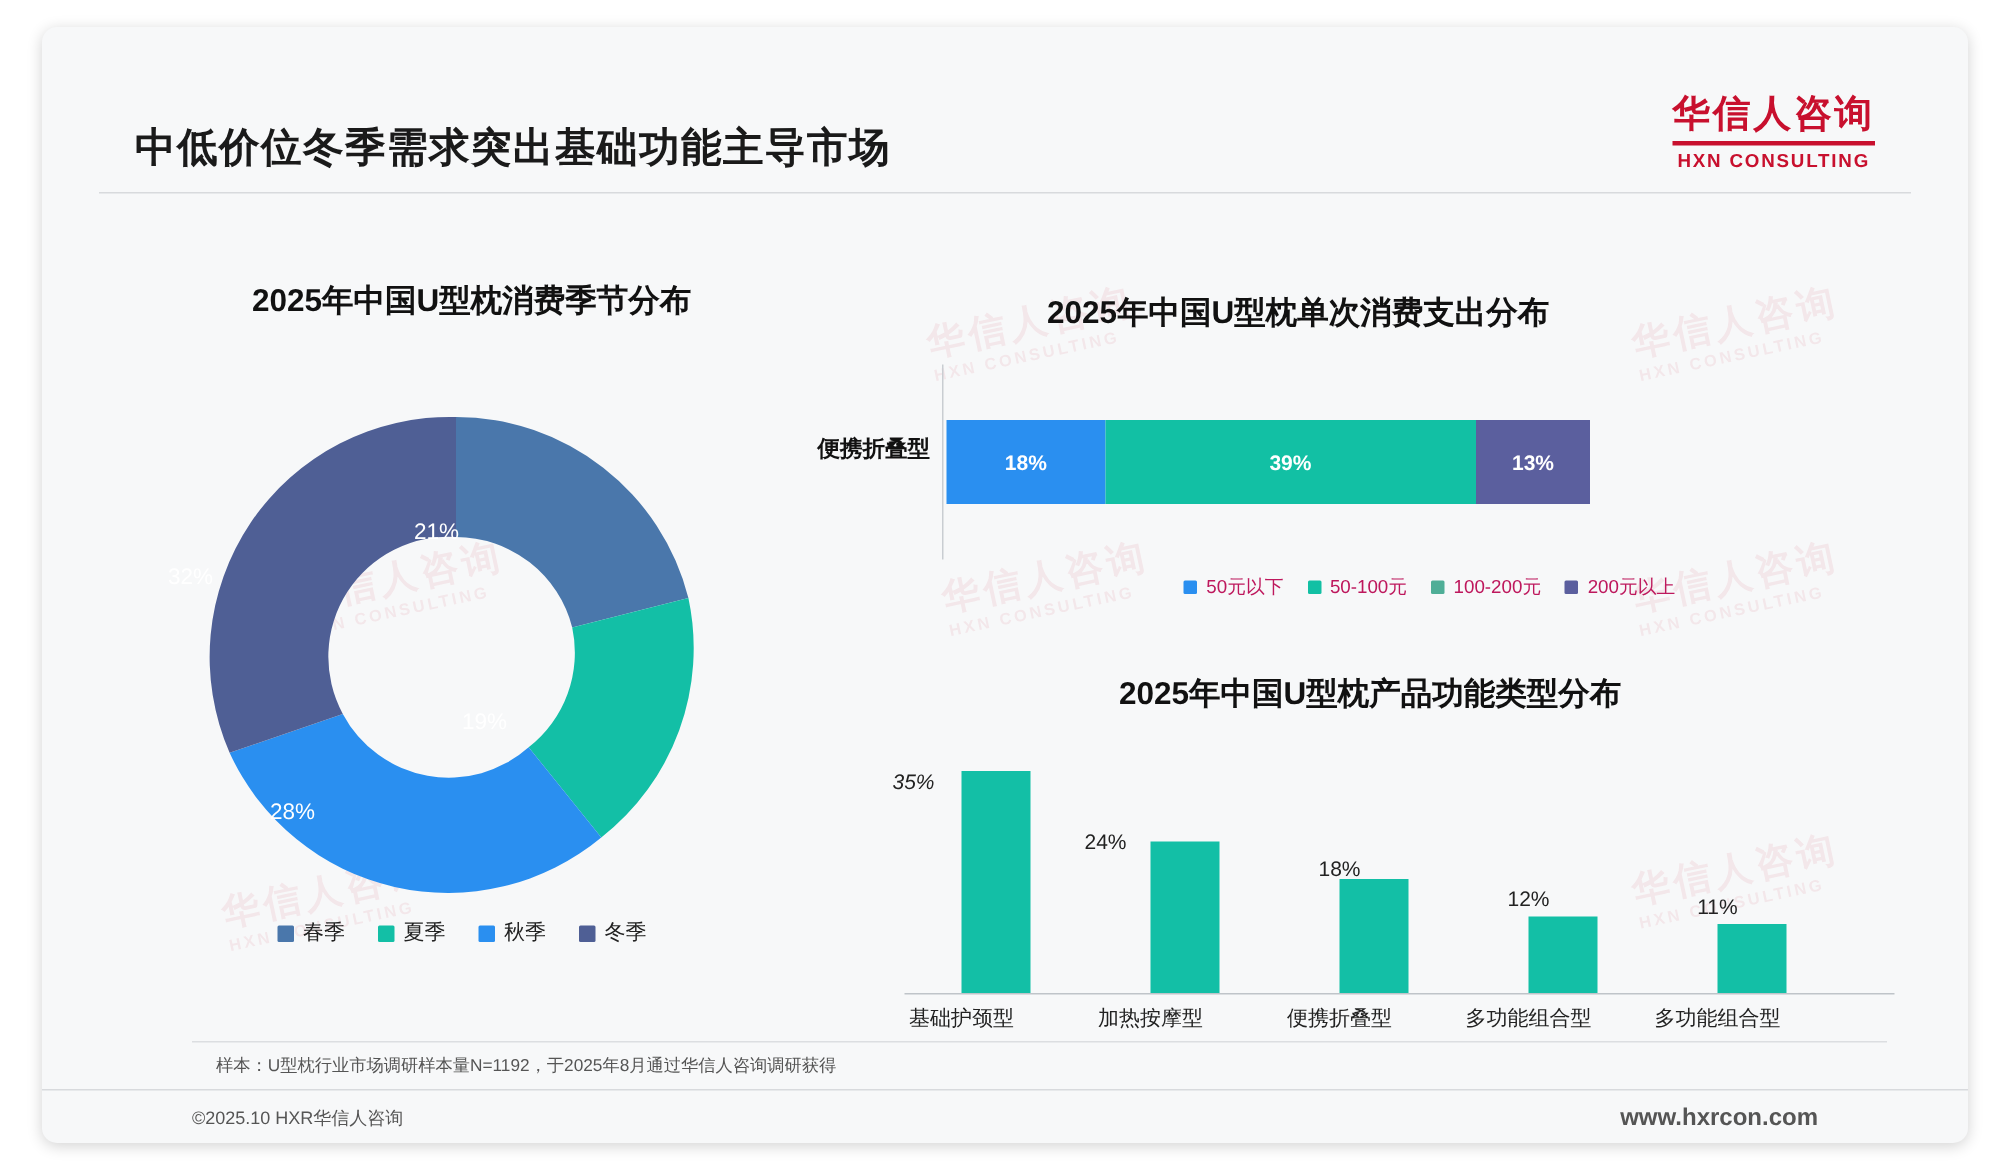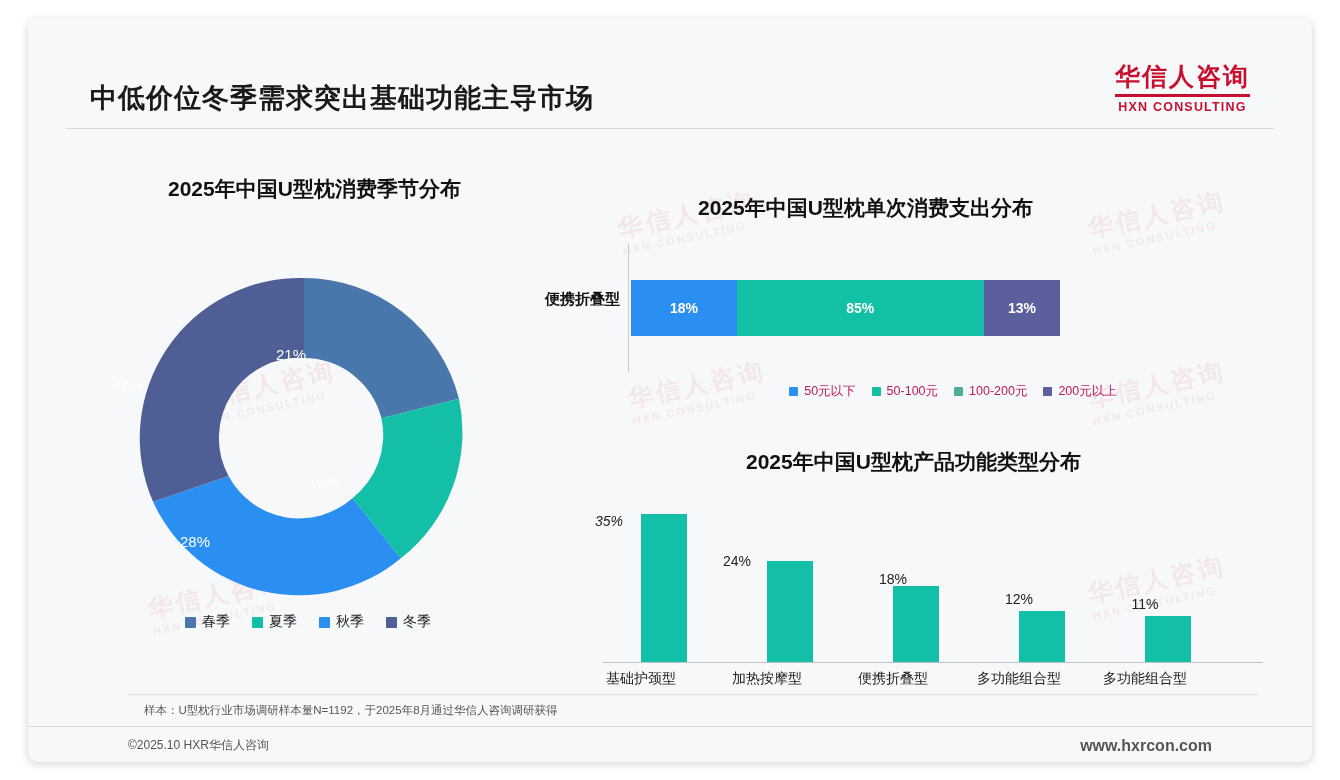--- a/index.html
+++ b/index.html
@@ -285,21 +285,21 @@
   <div class="header">
     <div class="header-title">中低价位冬季需求突出基础功能主导市场</div>
     <div class="logo">
       <div class="logo-cn">华信人咨询</div>
       <div class="logo-bar"></div>
       <div class="logo-en">HXN CONSULTING</div>
     </div>
     <div class="header-rule"></div>
   </div>
 
-  <div class="chart-title" style="left:140px; top:157px;">2025年中国U型枕消费季节分布</div>
+  <div class="chart-title" style="left:140px; top:168px;">2025年中国U型枕消费季节分布</div>
 
   <div id="donut-wrap">
     <svg width="360" height="360" viewBox="0 0 360 360">
 
       <path d="M 180 20 A 160 160 0 0 1 334.93 140.68 L 257.47 160.34 A 80 80 0 0 0 180 100 Z" fill="#4a77ab"></path>
 
       <path d="M 334.93 140.68 A 160 160 0 0 1 276.86 300.31 L 228.43 240.16 A 80 80 0 0 0 257.47 160.34 Z" fill="#13bfa6"></path>
 
       <path d="M 276.86 300.31 A 160 160 0 0 1 29.07 243.85 L 104.53 217.92 A 80 80 0 0 0 228.43 240.16 Z" fill="#2a8ff0"></path>
 
@@ -331,21 +331,21 @@
   </div>
 
   <div class="chart-title" style="left:670px; top:176px;">2025年中国U型枕单次消费支出分布</div>
 
   <div class="stack-cat">便携折叠型</div>
 
   <div id="stack-wrap">
     <div class="stack-axis-left"></div>
     <div class="stack-bar" style="width:588px;">
       <div class="stack-seg" style="width:18%; background:#2a8ff0;">18%</div>
-      <div class="stack-seg" style="width:42%; background:#12c0a4;">85%</div>
+      <div class="stack-seg" style="width:42%; background:#12c0a4;">39%</div>
       <div class="stack-seg" style="width:13%; background:#5b5f9e;">13%</div>
     </div>
   </div>
 
   <div class="stack-legend">
     <div class="lg-item">
       <span class="lg-sq" style="background:#2a8ff0"></span>
       <span class="lg-tx">50元以下</span>
     </div>
     <div class="lg-item">

